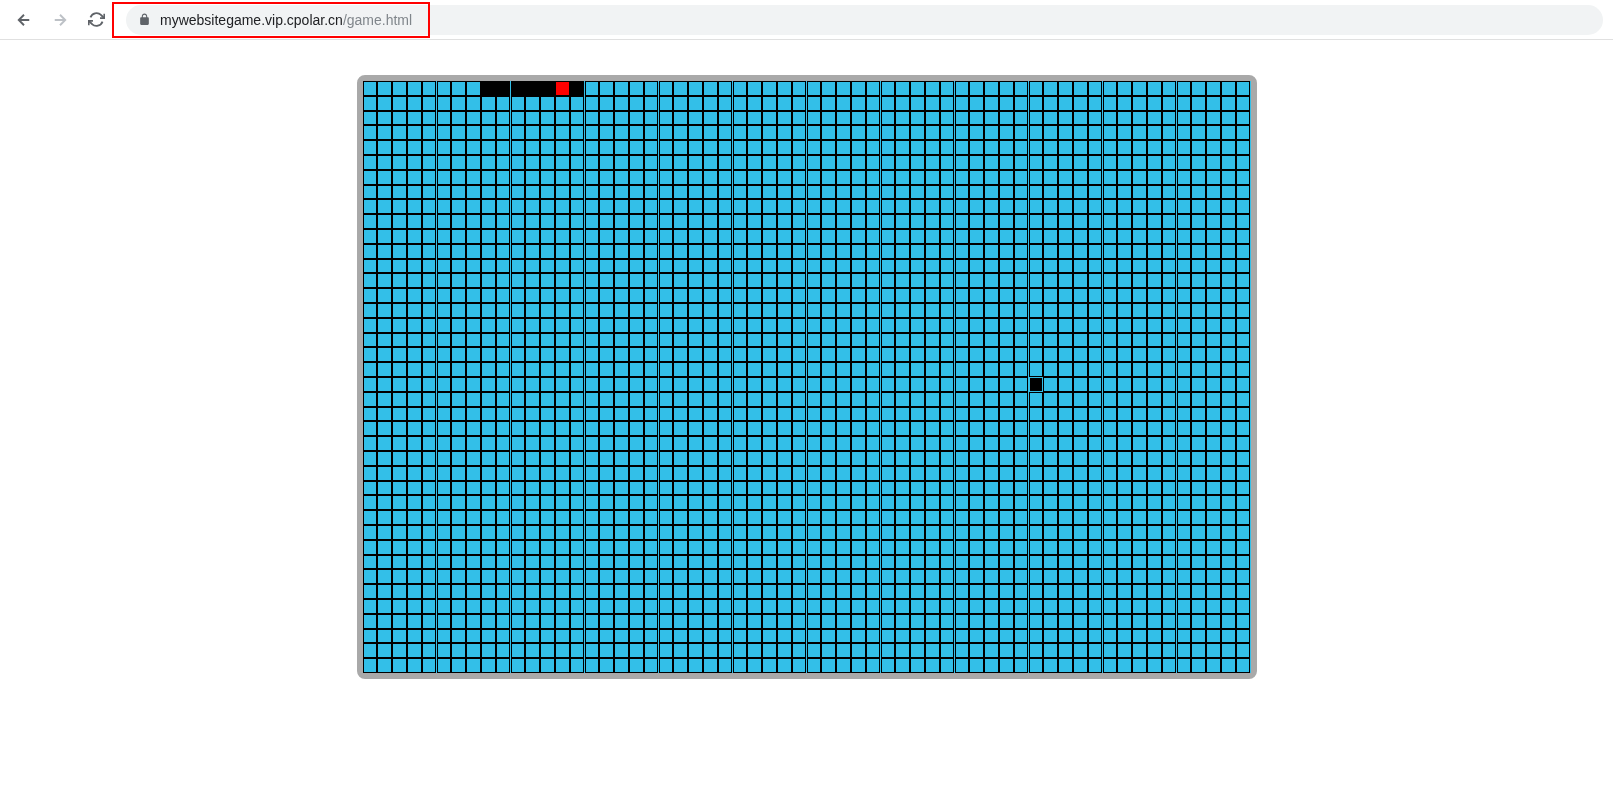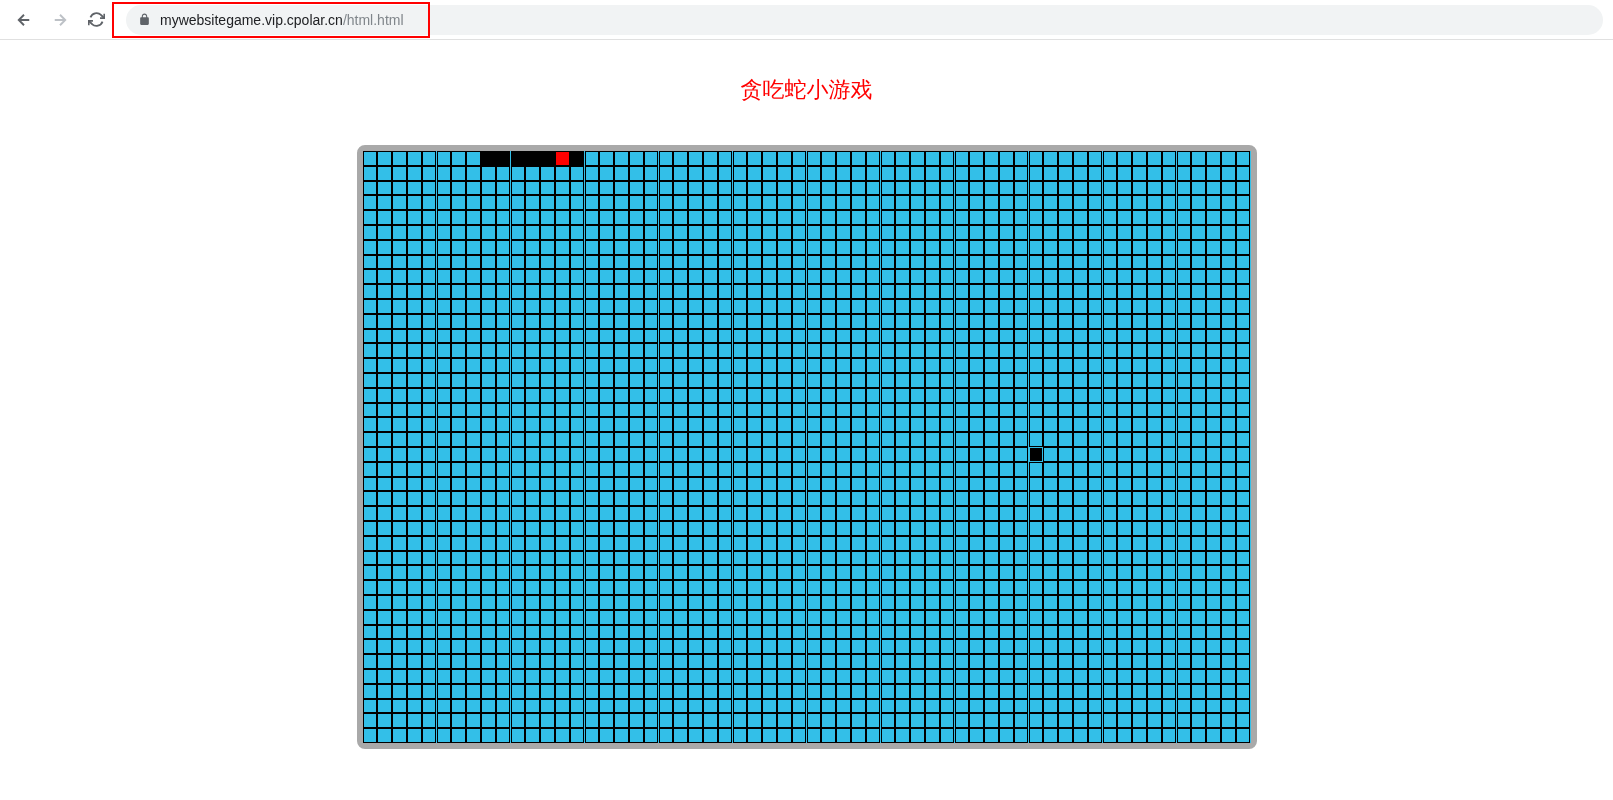--- a/index.html
+++ b/index.html
@@ -119,29 +119,28 @@
         <path d="M3.51 9a9 9 0 0114.85-3.36L23 10M1 14l4.64 4.36A9 9 0 0020.49 15"></path>
       </svg>
   </div>
   <div class="url-bar-wrapper">
     <span class="lock-icon">
       <svg width="13" height="13" viewBox="0 0 24 24" fill="currentColor">
           <path d="M18 8h-1V6c0-2.76-2.24-5-5-5S7 3.24 7 6v2H6c-1.1 0-2 .9-2 2v10c0 1.1.9 2 2 2h12c1.1 0 2-.9 2-2V10c0-1.1-.9-2-2-2zM9 6c0-1.66 1.34-3 3-3s3 1.34 3 3v2H9V6z"></path>
         </svg>
     </span>
     <span class="url-text">
-      <span>mywebsitegame.vip.cpolar.cn</span><span class="path">/html.html</span>
+      <span>mywebsitegame.vip.cpolar.cn</span><span class="path">/game.html</span>
     </span>
   </div>
 </div>
 
 <div class="highlight-box"></div>
 
 <div class="page-content">
-  <h1 class="game-title">贪吃蛇小游戏</h1>
   <div class="game-board-container">
     <div class="game-board" id="board" style="width: 888px; height: 592px;">
         <div class="cell" style="left: 0px; top: 0px; width: 14.8px; height: 14.8px;"></div>
         <div class="cell" style="left: 14.8px; top: 0px; width: 14.8px; height: 14.8px;"></div>
         <div class="cell" style="left: 29.6px; top: 0px; width: 14.8px; height: 14.8px;"></div>
         <div class="cell" style="left: 44.4px; top: 0px; width: 14.8px; height: 14.8px;"></div>
         <div class="cell" style="left: 59.2px; top: 0px; width: 14.8px; height: 14.8px;"></div>
         <div class="cell" style="left: 74px; top: 0px; width: 14.8px; height: 14.8px;"></div>
         <div class="cell" style="left: 88.8px; top: 0px; width: 14.8px; height: 14.8px;"></div>
         <div class="cell" style="left: 103.6px; top: 0px; width: 14.8px; height: 14.8px;"></div>

